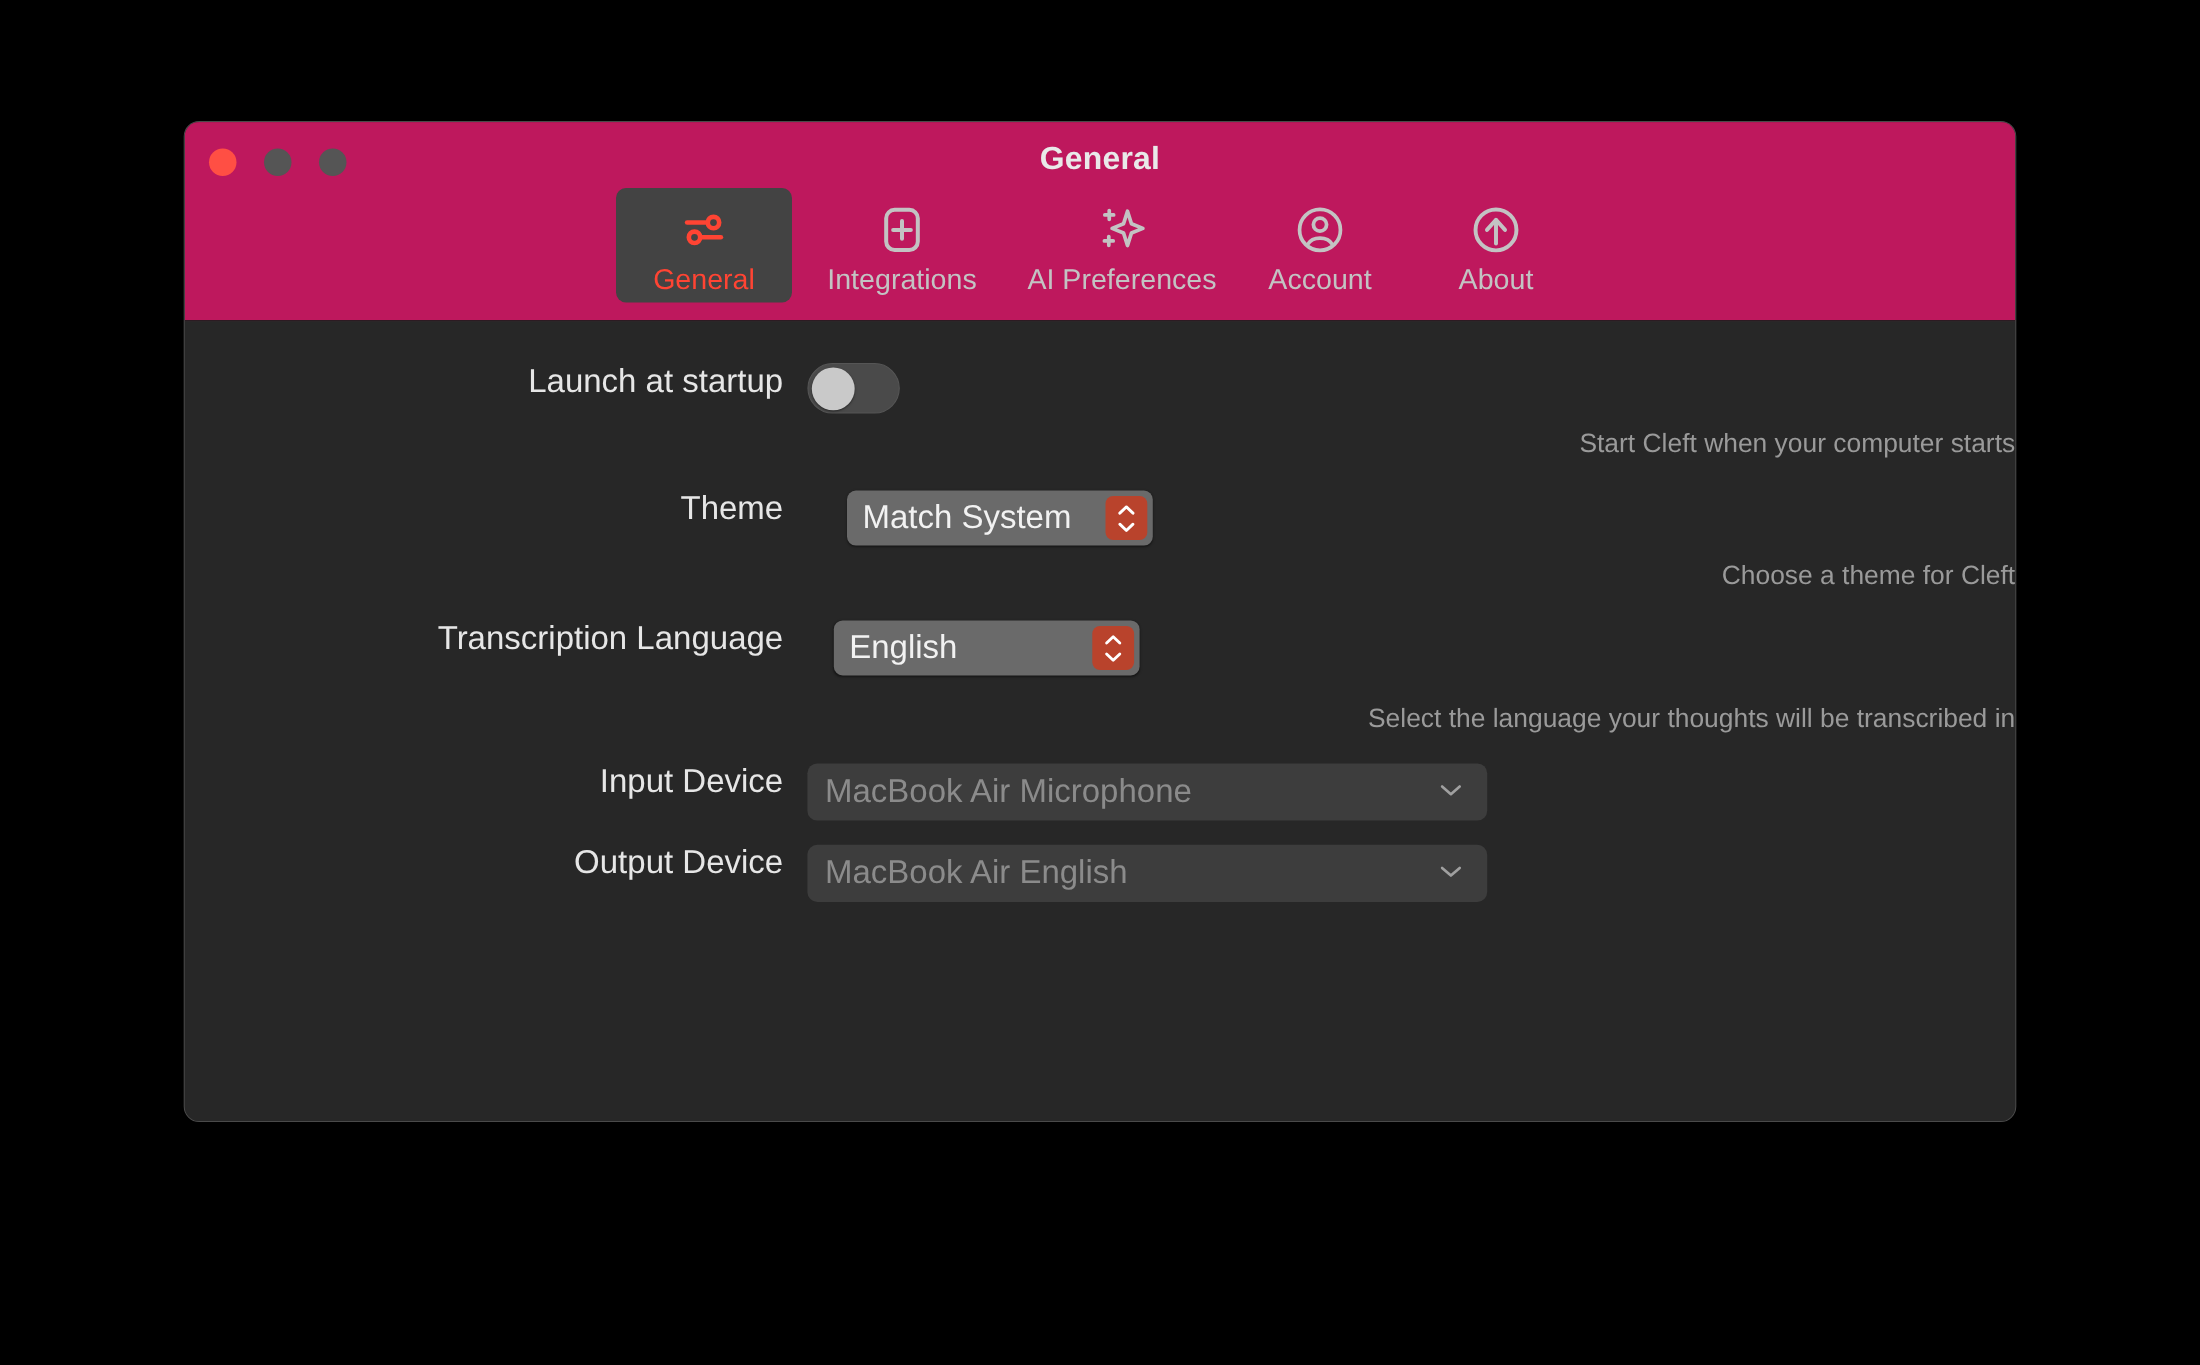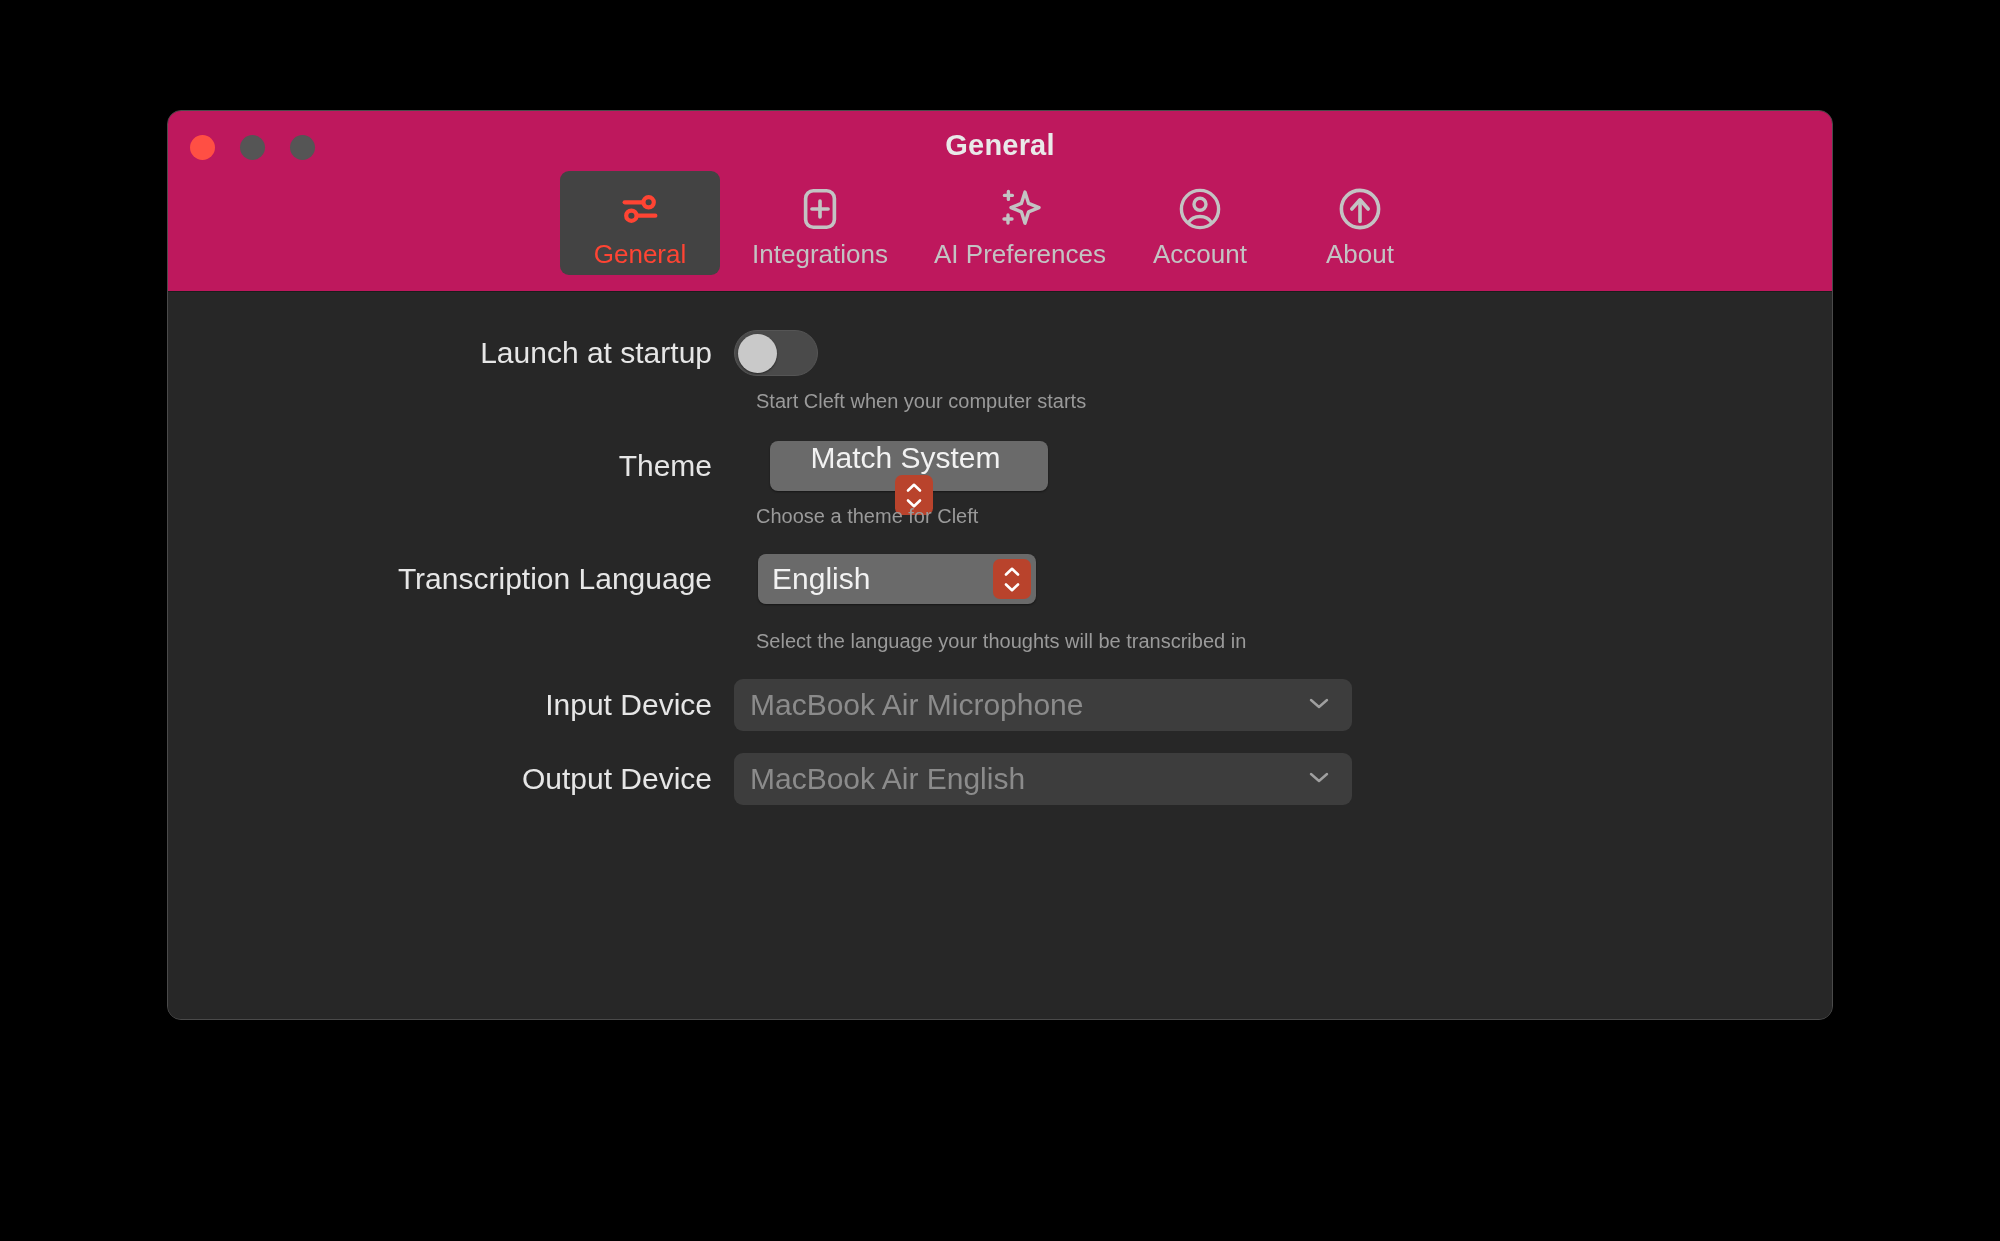--- a/index.html
+++ b/index.html
@@ -111,38 +111,39 @@
     position: relative;
   }
 
   .form {
     display: flex;
     flex-direction: column;
   }
 
   .row {
     display: flex;
-    align-items: center;
+    align-items: flex-start;
   }
   
   .row-label {
     width: 566px;
     text-align: right;
     padding-right: 22px;
     font-size: 30px;
     color: #e6e6e6;
     white-space: nowrap;
   }
   .row-control { display: flex; align-items: center; }
 
   .helper {
-    font-size: 20px;
+    font-size: 24px;
     color: #9a9a9a;
     padding-left: 588px;
     white-space: nowrap;
+    text-align: right;
   }
 
   
   .switch {
     width: 84px;
     height: 46px;
     border-radius: 23px;
     background: #4a4a4a;
     border: 1px solid #555;
     display: flex;
@@ -200,21 +201,21 @@
     border-radius: 9px;
     padding: 0 20px 0 16px;
     cursor: default;
   }
   .popup-disabled .value {
     font-size: 30px;
     color: #8b8b8b;
     white-space: nowrap;
   }
 
-  .sp-theme  { width: 278px; flex-direction: column; }
+  .sp-theme  { width: 278px; }
   .sp-lang   { width: 278px; }
 </style>
 </head>
 <body>
 
 <div class="window">
 
   <div class="titlebar-area">
 
     <div class="traffic-lights">

